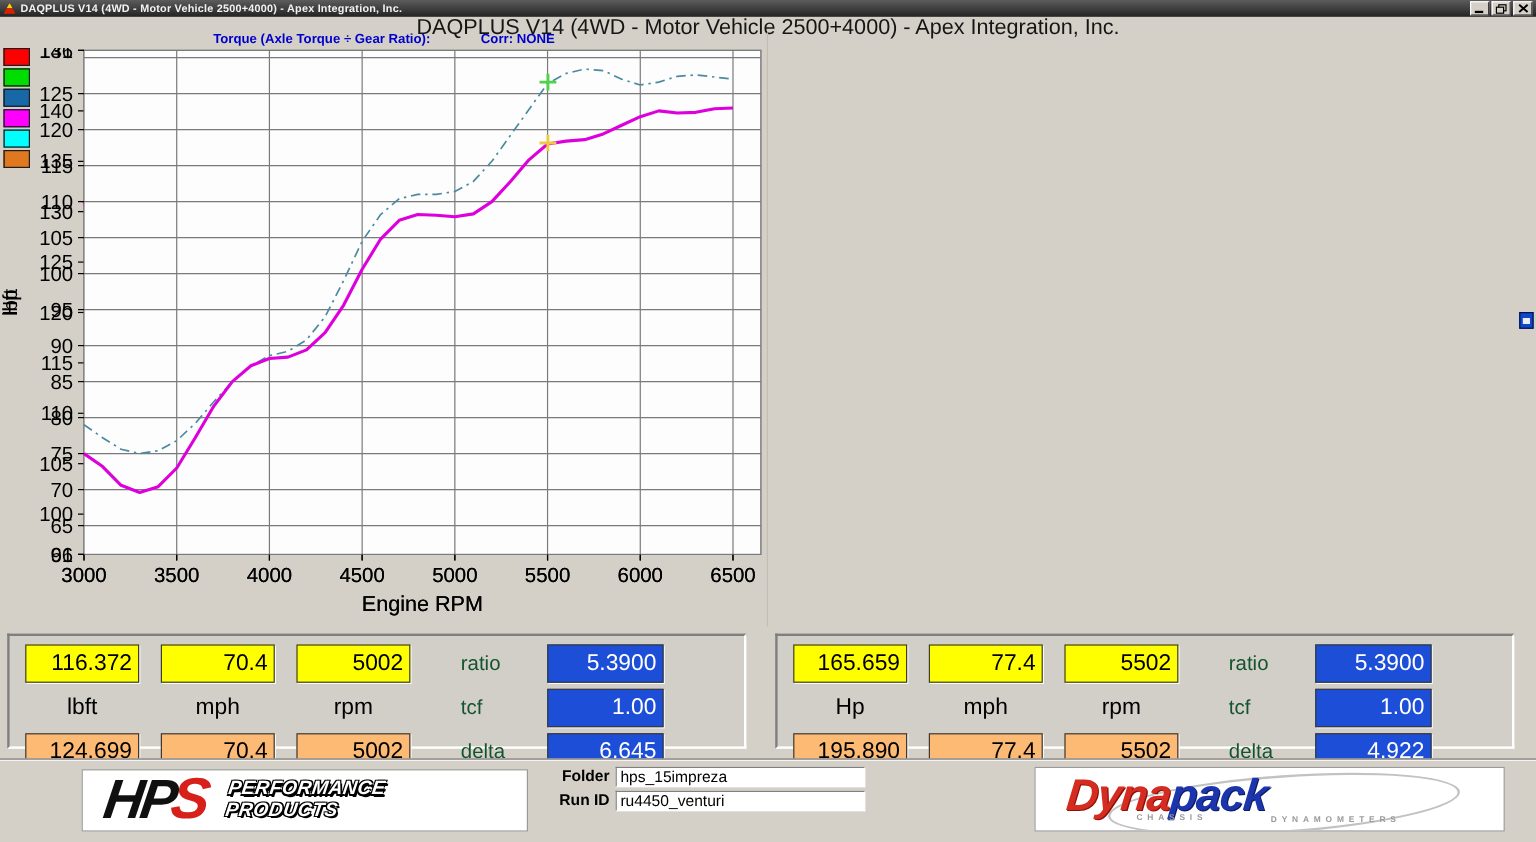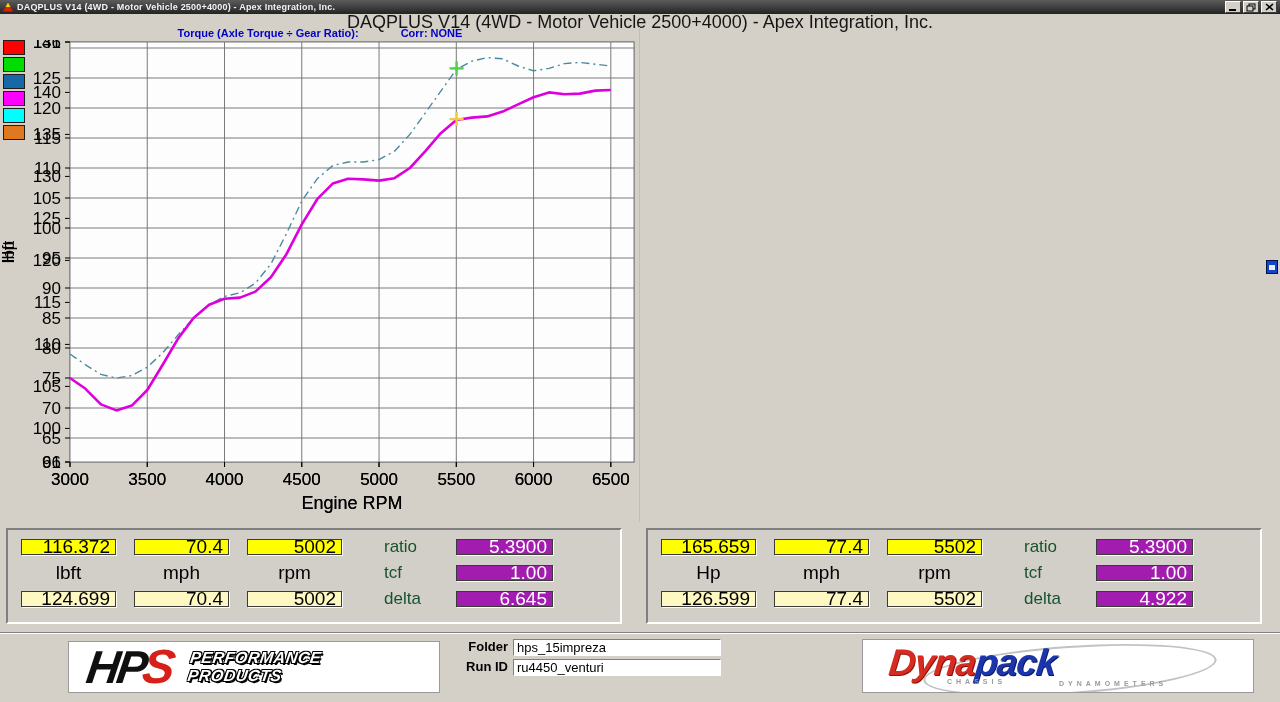--- a/index.html
+++ b/index.html
@@ -34,25 +34,25 @@
   .legend-swatch{width:22px;height:15px;border:1px solid #1d1d1d;box-sizing:border-box}
   .chart-svg-holder{position:absolute;top:13px;left:0}
   .divider-v{position:absolute;left:639px;top:27px;width:1px;height:495px;background:#c2beb6}
   
   .readout-panel{position:absolute;top:528px;width:616px;height:96px;box-sizing:border-box;
     background:#d2cfc8;border:2px solid;border-color:#7f7f7f #ffffff #ffffff #7f7f7f}
   #readout-left{left:6px}
   #readout-right{left:646px}
   .readout-grid{display:grid;grid-template-columns:95px 95px 95px 78px 97px;
     column-gap:18px;row-gap:5px;padding:7px 0 0 13px;align-items:center}
-  .val-box{height:16px;display:flex;align-items:center;justify-content:flex-end;
+  .val-box{height:32px;display:flex;align-items:center;justify-content:flex-end;
     padding-right:5px;font-size:19px;border:1px solid #3a3a3a;box-shadow:1px 1px 0 #fafafa;box-sizing:border-box}
   .val-yellow{background:#ffff00}
-  .val-green{background:#fef9c3}
-  .val-blue{background:#a21caf;color:#ffffff}
+  .val-green{background:#fdba74}
+  .val-blue{background:#1d4ed8;color:#ffffff}
   .unit-label{text-align:center;font-size:19px}
   .param-label{color:#14532d;font-size:17px;padding-left:24px}
   
   .footer{position:absolute;top:632px;left:0;width:1280px;height:70px;background:#d4d0c8;
     border-top:1px solid #828282;box-shadow:inset 0 1px 0 #ffffff}
   .hps-panel{position:absolute;left:68px;top:8px;width:372px;height:52px;background:#ffffff;
     border:1px solid #9a9a9a;display:flex;align-items:center;padding-left:18px;box-sizing:border-box;overflow:hidden}
   .hps-logo{font-style:italic;font-weight:bold;transform:skewX(-8deg);line-height:1;white-space:nowrap}
   .hps-hp{font-size:46px;color:#101010;letter-spacing:-3px}
   .hps-s{font-size:48px;color:#d7201a;margin-left:-2px}
@@ -309,21 +309,21 @@
     <div class="val-box val-yellow">5502</div>
     <div class="param-label">ratio</div>
     <div class="val-box val-blue">5.3900</div>
 
     <div class="unit-label">Hp</div>
     <div class="unit-label">mph</div>
     <div class="unit-label">rpm</div>
     <div class="param-label">tcf</div>
     <div class="val-box val-blue">1.00</div>
 
-    <div class="val-box val-green">126.599</div>
+    <div class="val-box val-green">195.890</div>
     <div class="val-box val-green">77.4</div>
     <div class="val-box val-green">5502</div>
     <div class="param-label">delta</div>
     <div class="val-box val-blue">4.922</div>
   </div>
 </div>
 
 <div class="footer">
 
   <div class="hps-panel">

